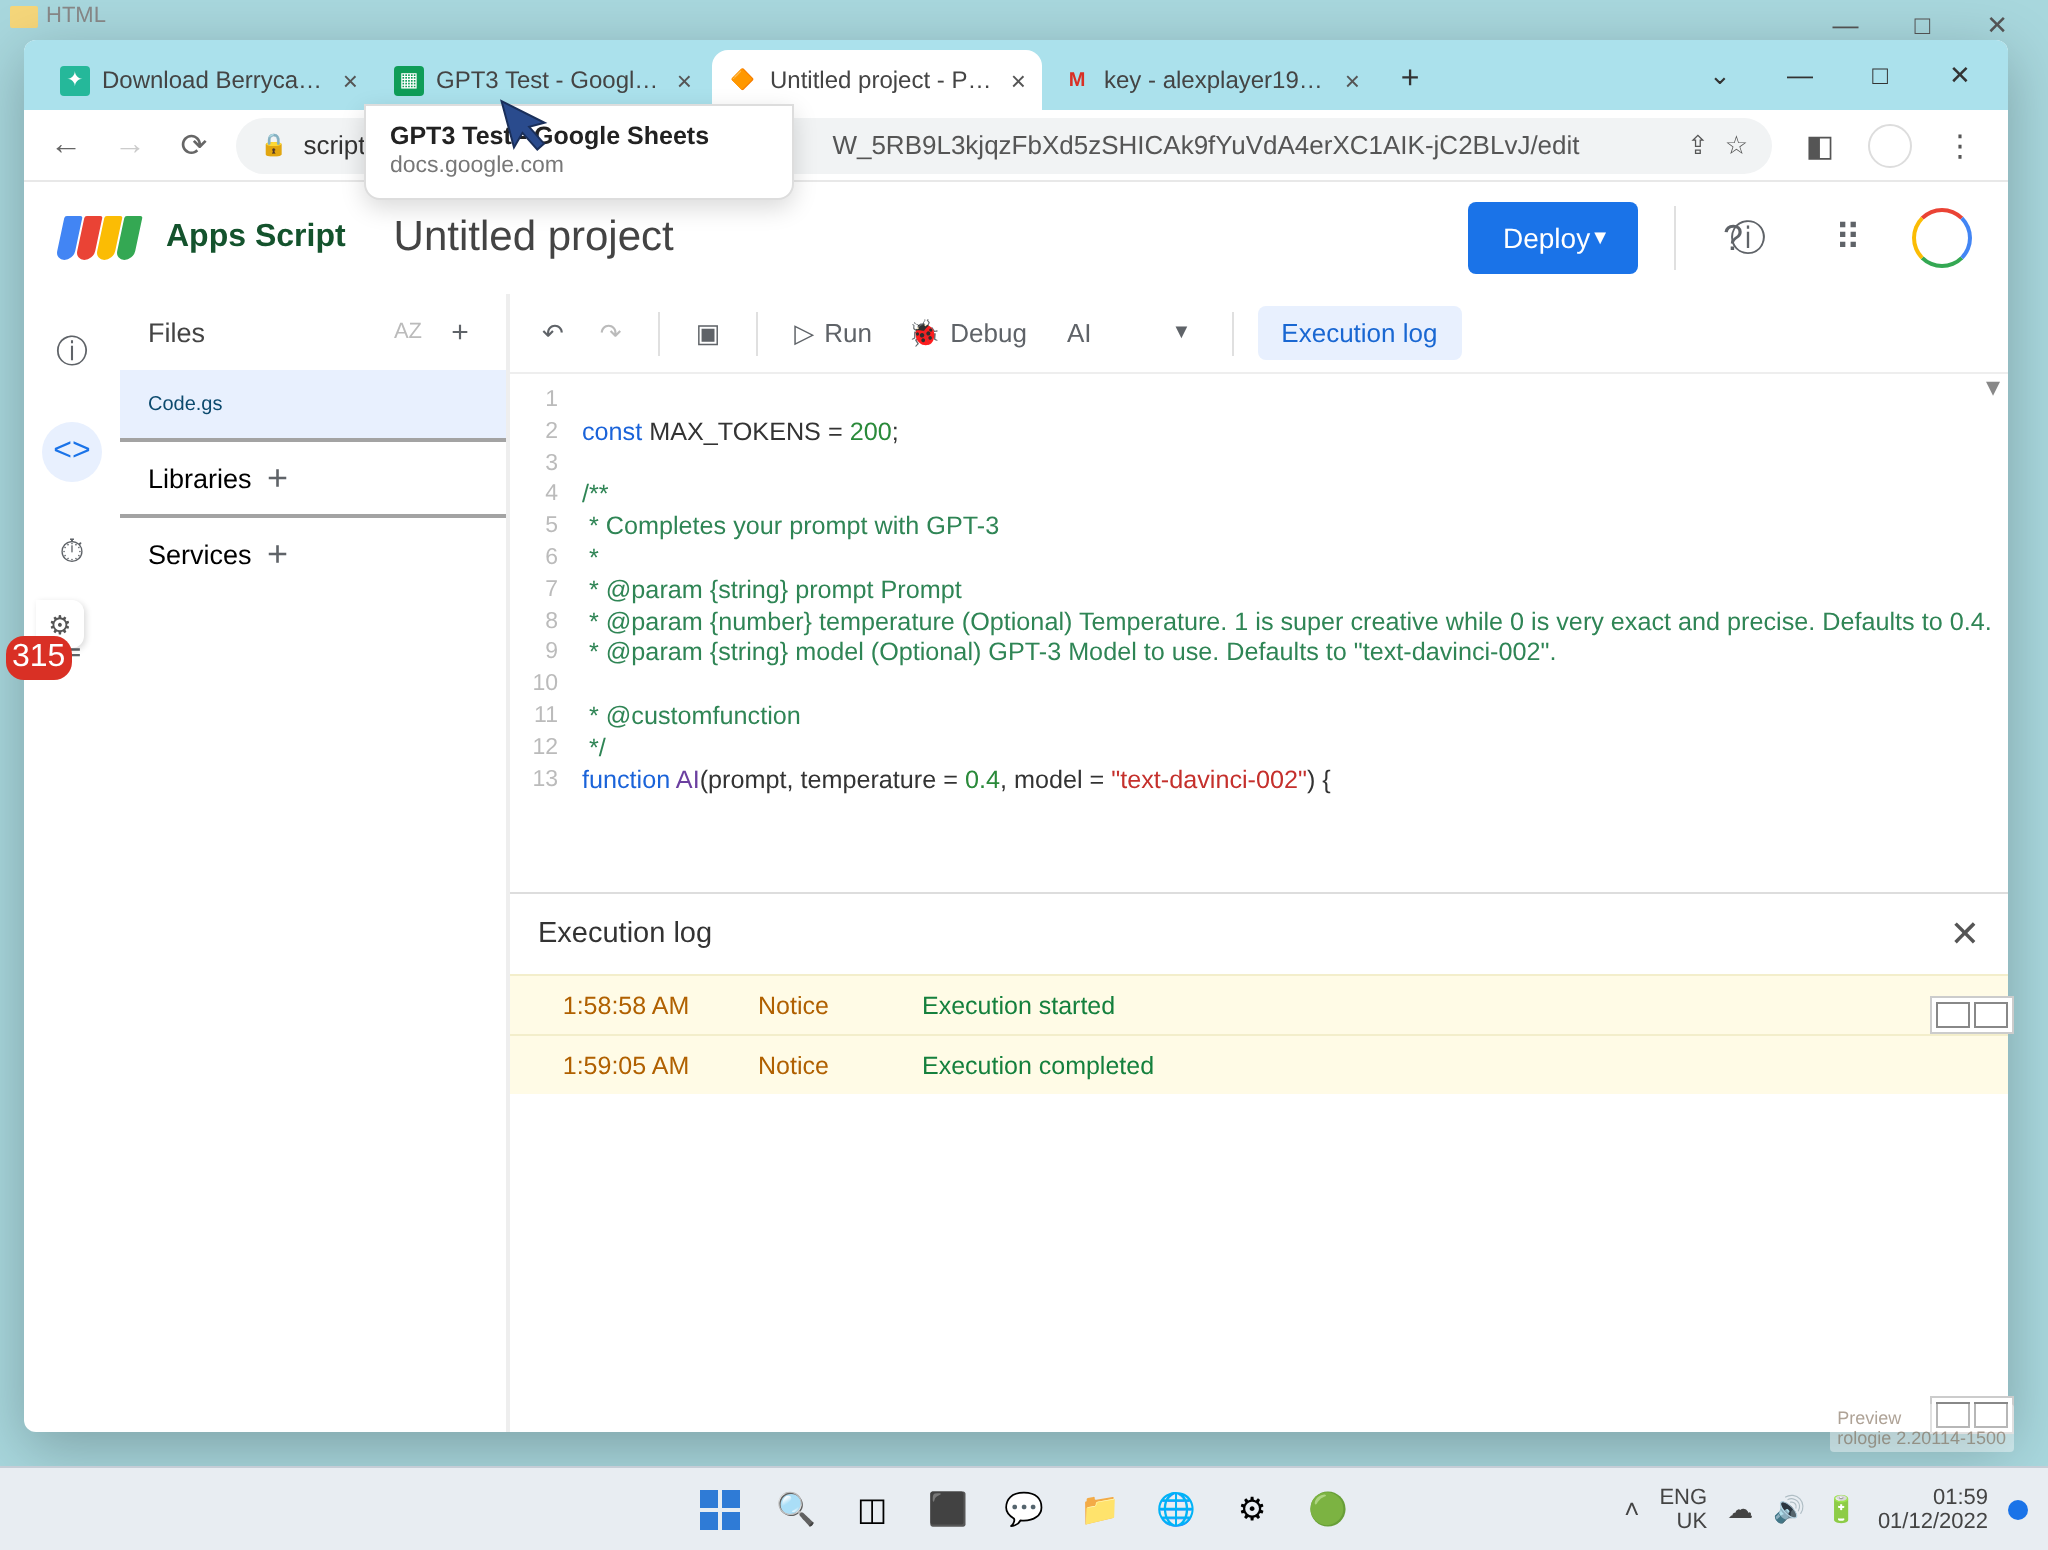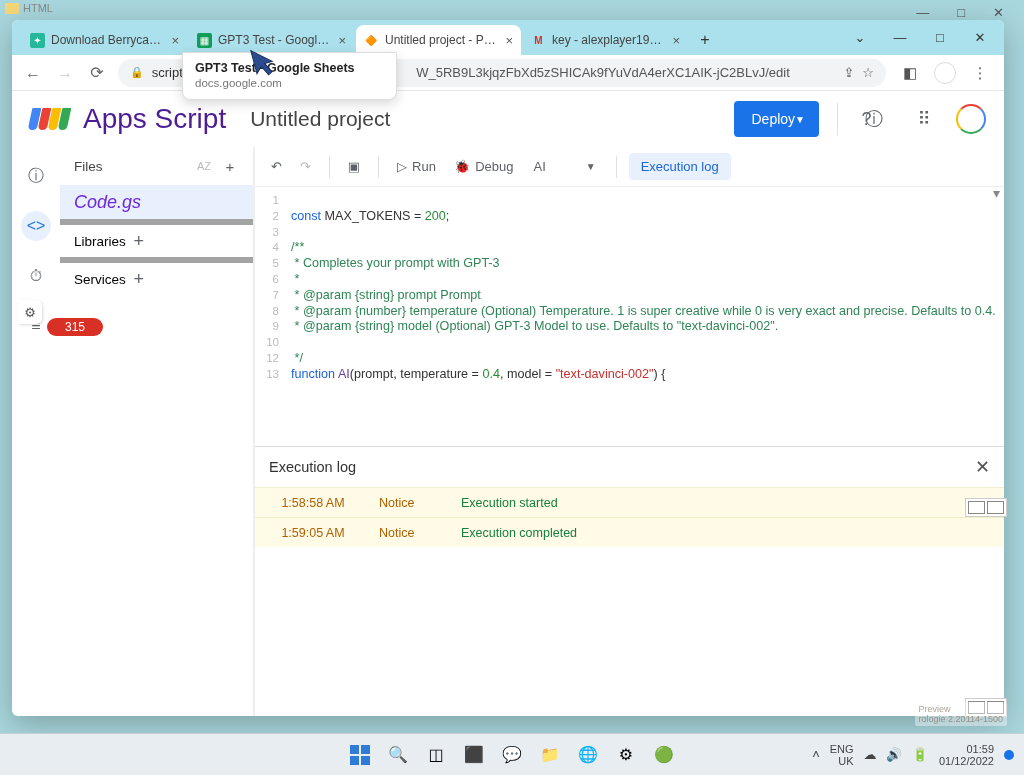--- a/index.html
+++ b/index.html
@@ -26,40 +26,40 @@
 .addrbar .navbtn { width:22px; text-align:center; font-size:16px; color:#666; cursor:pointer;}
 .addrbar .navbtn.dis { color:#ccc;}
 .omnibox { flex:1; height:28px; background:#f1f3f4; border-radius:14px; display:flex; align-items:center; padding:0 12px; font-size:13px; color:#555; gap:8px;}
 .omnibox .lock { font-size:11px;}
 .omnibox .url { flex:1; white-space:nowrap; overflow:hidden;}
 .addrbar .ricon { width:28px; text-align:center; font-size:15px; color:#555; cursor:pointer;}
 .acct-circle { width:22px; height:22px; border:1px solid #ddd; border-radius:50%;}
 .appbar { height:56px; display:flex; align-items:center; padding:0 18px; gap:14px; border-bottom:0;}
 .as-logo { display:flex; gap:1px;}
 .as-logo span { width:9px; height:22px; border-radius:2px 2px 8px 8px; display:inline-block; transform:skewX(-12deg);}
-.appbar .asname { font-size:28px; color:#4c1d95; font-weight:400;}
+.appbar .asname { font-size:16px; color:#14532d; font-weight:700;}
 .appbar .proj { font-size:21px; color:#444; margin-left:10px;}
 .appbar .spacer { flex:1;}
 .deploy { background:#1a73e8; color:#fff; border:none; height:36px; padding:0 14px 0 18px; border-radius:4px; font-size:14px; display:flex; align-items:center; cursor:pointer;}
 .deploy .dd { font-size:10px;}
 .appbar .hicon { width:36px; height:36px; display:flex; align-items:center; justify-content:center; color:#5f6368; font-size:18px; cursor:pointer;}
 .appbar .sep { width:1px; height:32px; background:#e0e0e0; margin:0 4px;}
 .appbar .avatar { width:30px; height:30px; border-radius:50%; border:2px solid; border-color:#ea4335 #4285f4 #34a853 #fbbc04;}
 .body { flex:1; display:flex; overflow:hidden;}
 .leftrail { width:48px; border-right:0; display:flex; flex-direction:column; align-items:center; padding-top:14px; gap:20px; color:#5f6368; font-size:16px;}
 .leftrail .item { width:30px; height:30px; display:flex; align-items:center; justify-content:center; border-radius:50%; cursor:pointer;}
 .leftrail .item.active { background:#e8f0fe; color:#1a73e8;}
-.badge315 { position:absolute; top:318px; left:3px; background:#d93025; color:#fff; font-size:12px; padding:2px 18px; border-radius:9px; z-index:40;margin-left:44px;}
+.badge315 { position:absolute; top:318px; left:3px; background:#d93025; color:#fff; font-size:16px; padding:2px 3px; border-radius:9px; z-index:40;}
 .gear-ext { position:absolute; top:300px; left:18px; width:24px; height:24px; background:#fff; border-radius:0 6px 6px 0; box-shadow:1px 1px 3px rgba(0,0,0,.15); display:flex; align-items:center; justify-content:center; color:#555; font-size:13px; z-index:39;}
 .sidebar { width:194px; border-right:1px solid #eee; display:flex; flex-direction:column;}
 .sb-head { height:38px; display:flex; align-items:center; padding:0 10px 0 14px; font-size:13.5px; color:#444;}
 .sb-head .sp { flex:1;}
 .sb-head .ic { width:26px; text-align:center; color:#5f6368; font-size:15px; cursor:pointer;}
-.sb-file { height:34px; background:#e8f0fe; color:#6d28d9; font-size:18px; display:flex; align-items:center; padding:0 14px; cursor:pointer;font-style:italic;}
-.sb-row { height:38px; display:flex; align-items:center; padding:0 10px 0 14px; font-size:13.5px; border-top:6px solid #a3a3a3;}
+.sb-file { height:34px; background:#e8f0fe; color:#0c4a6e; font-size:10px; display:flex; align-items:center; padding:0 14px; cursor:pointer;}
+.sb-row { height:38px; display:flex; align-items:center; padding:0 10px 0 14px; font-size:13.5px; border-top:2px solid #a3a3a3;}
 .sb-row .ic { width:26px; text-align:center; color:#5f6368; font-size:18px; cursor:pointer;}
 .editor-area { flex:1; display:flex; flex-direction:column; border-left:1px solid #eee; position:relative;}
 .toolbar { height:40px; border-bottom:1px solid #eee; display:flex; align-items:center; padding:0 10px; gap:6px; font-size:13px; color:#5f6368;}
 .toolbar .tb { padding:4px 6px; display:flex; align-items:center; gap:5px; cursor:pointer; border-radius:3px;}
 .toolbar .tb.dis { color:#bbb;}
 .toolbar .vline { width:1px; height:22px; background:#e0e0e0; margin:0 6px;}
 .toolbar .ai-sel { display:flex; align-items:center; gap:40px; padding:4px 8px; cursor:pointer;}
 .exec-chip { background:#e8f0fe; color:#1967d2; padding:6px 12px; border-radius:4px; font-size:13px; cursor:pointer;}
 .collapse-arrow { position:absolute; right:4px; top:38px; font-size:14px; color:#888;}
 .code { flex:1; overflow:auto; font-family:"Roboto Mono",Consolas,monospace; font-size:12.6px; line-height:15.8px; padding:6px 0; background:#fff;}
@@ -242,20 +242,24 @@
             <span class="lc"><span class="cm"> * @param {number} temperature (Optional) Temperature. 1 is super creative while 0 is very exact and precise. Defaults to 0.4.</span></span>
           </div>
           <div class="line">
             <span class="gutter">9</span>
             <span class="lc"><span class="cm"> * @param {string} model (Optional) GPT-3 Model to use. Defaults to "text-davinci-002".</span></span>
           </div>
           <div class="line">
             <span class="gutter">10</span>
           </div>
           <div class="line">
+            <span class="gutter">11</span>
+            <span class="lc"><span class="cm"> * @customfunction</span></span>
+          </div>
+          <div class="line">
             <span class="gutter">12</span>
             <span class="lc"><span class="cm"> */</span></span>
           </div>
           <div class="line">
             <span class="gutter">13</span>
             <span class="lc"><span class="kw">function</span> <span class="fn">AI</span>(prompt, temperature = <span class="num">0.4</span>, model = <span class="str">"text-davinci-002"</span>) {</span>
           </div>
         </div>
 
       <div class="log-panel">

